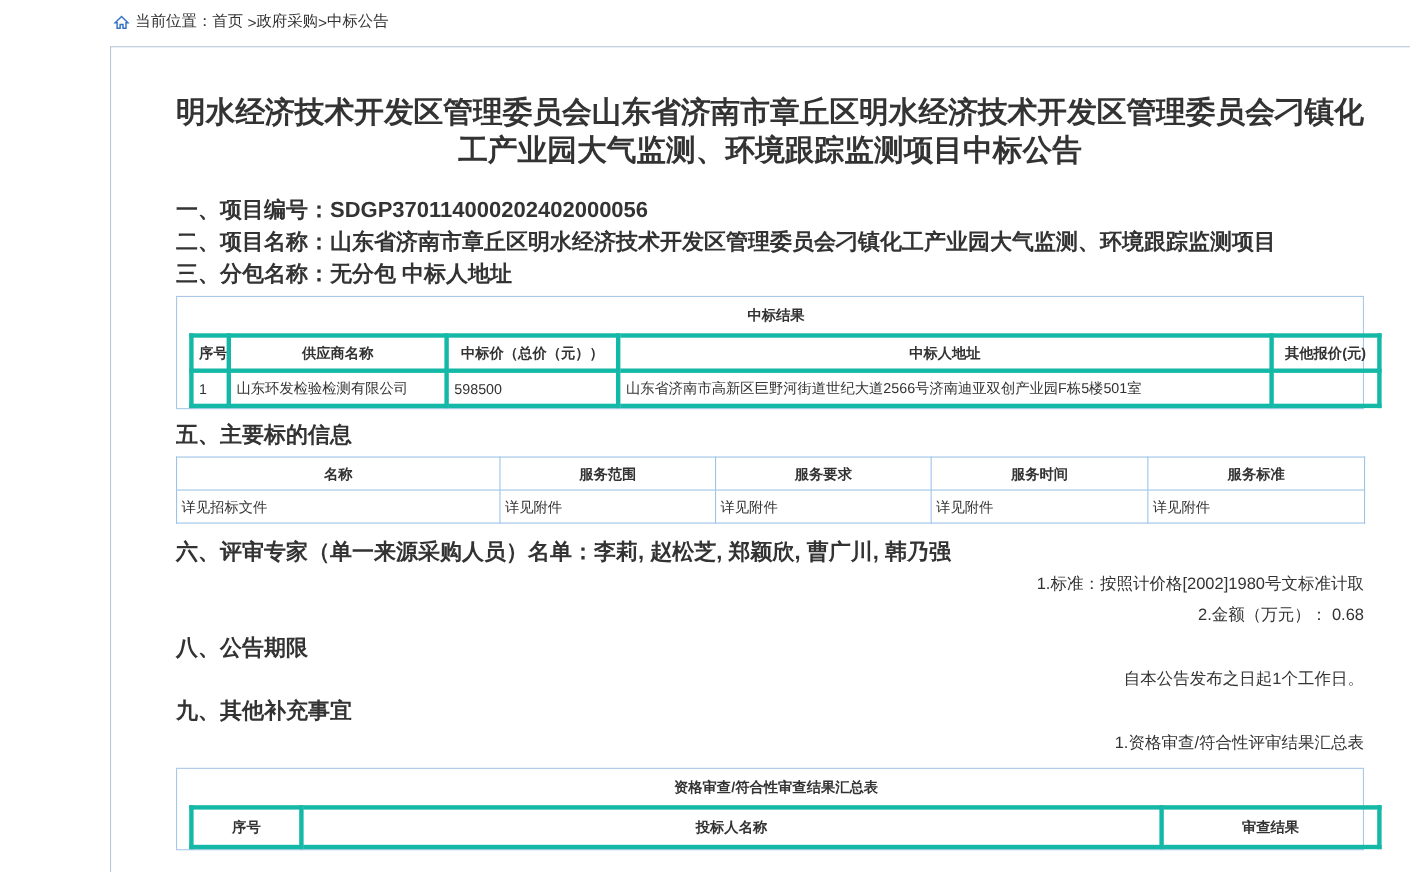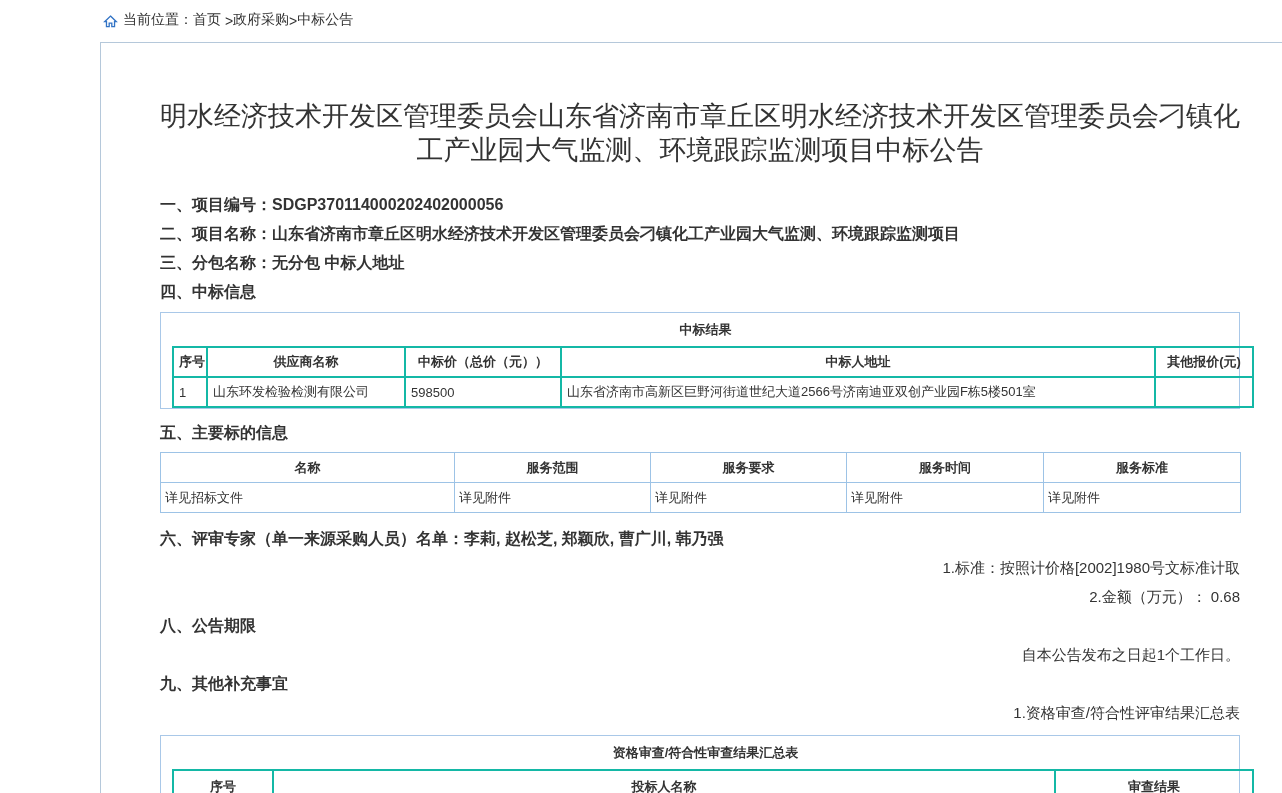--- a/index.html
+++ b/index.html
@@ -11,21 +11,21 @@
     background: #ffffff;
     font-family: "Liberation Sans", "DejaVu Sans", sans-serif;
     color: #333333;
   }
   
   .breadcrumb {
     position: absolute;
     top: 11px;
     left: 103px;
     display: flex;
-    align-items: flex-end;
+    align-items: center;
     font-size: 14px;
     color: #333;
     white-space: pre;
   }
   .breadcrumb .home-ico {
     width: 15px;
     height: 15px;
     margin-right: 5px;
     display: inline-block;
   }
@@ -43,29 +43,29 @@
     height: 900px;
     border: 1px solid #b5c8da;
     background: #ffffff;
     box-sizing: border-box;
   }
   .content {
     margin-left: 59px;
     width: 1080px;
   }
   .page-title {
-    margin: 56px 0 28px 0;
+    margin: 42px 0 28px 0;
     font-size: 27px;
     line-height: 34px;
-    font-weight: normal;
+    font-weight: bold;
     text-align: center;
     color: #333;
   }
   .sec-heading {
-    font-size: 16px;
+    font-size: 20px;
     font-weight: bold;
     line-height: 20px;
     margin: 9px 0;
     color: #333;
   }
   .para {
     font-size: 15px;
     line-height: 20px;
     margin: 9px 0 9px 30px;
     color: #333;
@@ -85,21 +85,21 @@
     font-weight: bold;
     color: #333;
   }
   table.dark-table {
     width: 100%;
     border-collapse: collapse;
     table-layout: fixed;
   }
   table.dark-table th,
   table.dark-table td {
-    border: 2px solid #14b8a6;
+    border: 4px solid #14b8a6;
     font-size: 13px;
     padding: 5px 5px;
     height: 16px;
     overflow: hidden;
     white-space: nowrap;
   }
   table.dark-table th { font-weight: bold; text-align: center; }
   table.dark-table td { font-weight: normal; text-align: left; }
   
   table.blue-table {
@@ -142,21 +142,20 @@
     </div>
 
     <div class="sec-heading">
       <span>二、项目名称：</span><span>山东省济南市章丘区明水经济技术开发区管理委员会刁镇化工产业园大气监测、环境跟踪监测项目</span>
     </div>
 
     <div class="sec-heading">
       <span>三、分包名称：</span><span>无分包 中标人地址</span>
     </div>
 
-    <div class="sec-heading">四、中标信息</div>
 
     <div class="tbl-frame">
       <div class="tbl-caption">中标结果</div>
       <table class="dark-table">
         <colgroup>
           <col style="width:34px">
             <col style="width:198px">
             <col style="width:156px">
             <col style="width:594px">
             <col style="width:98px">

